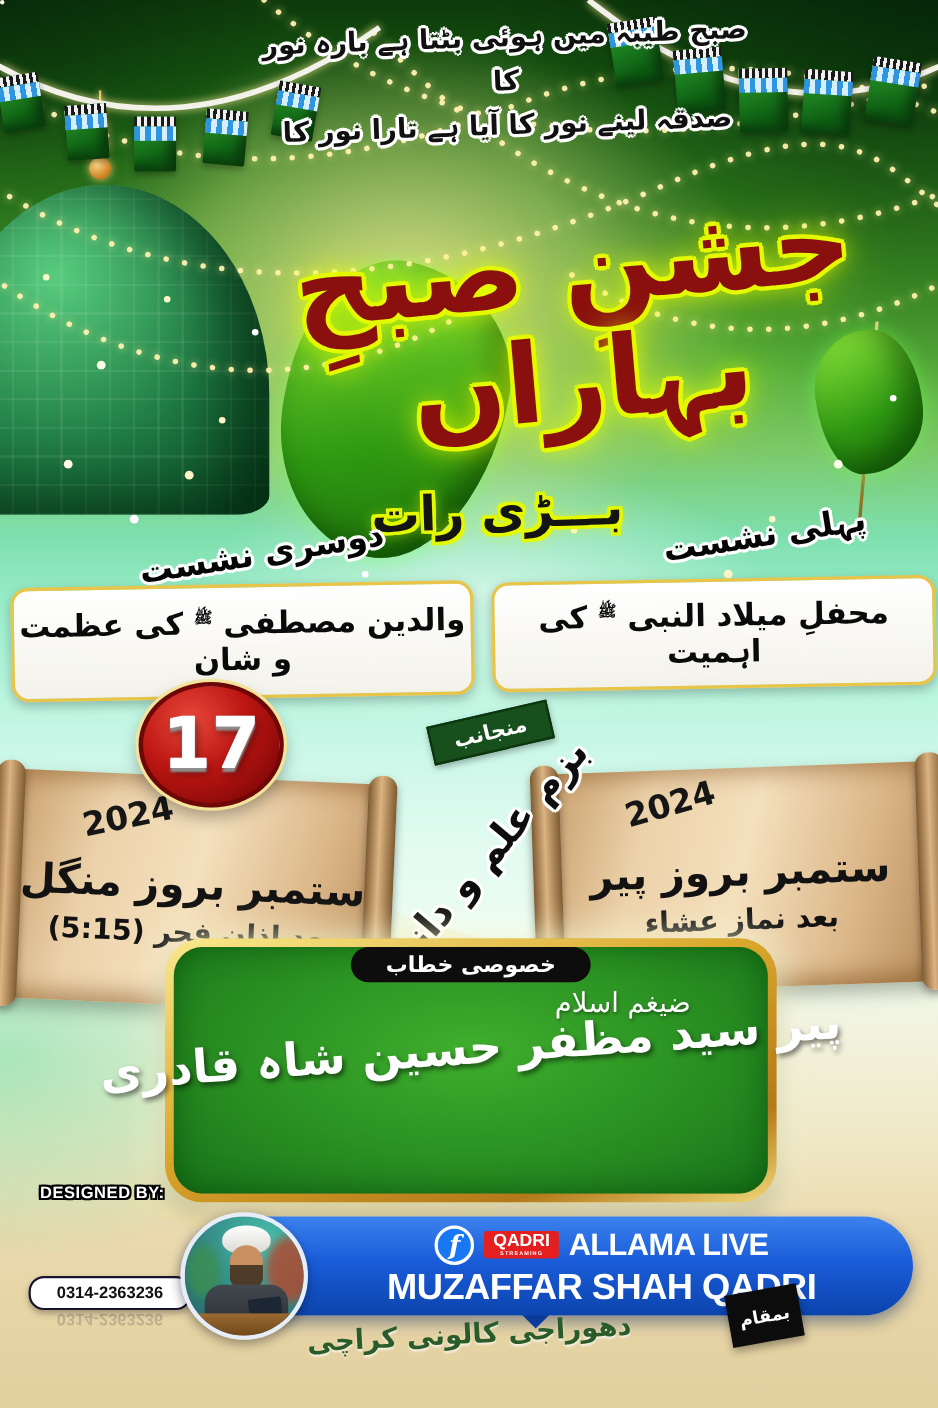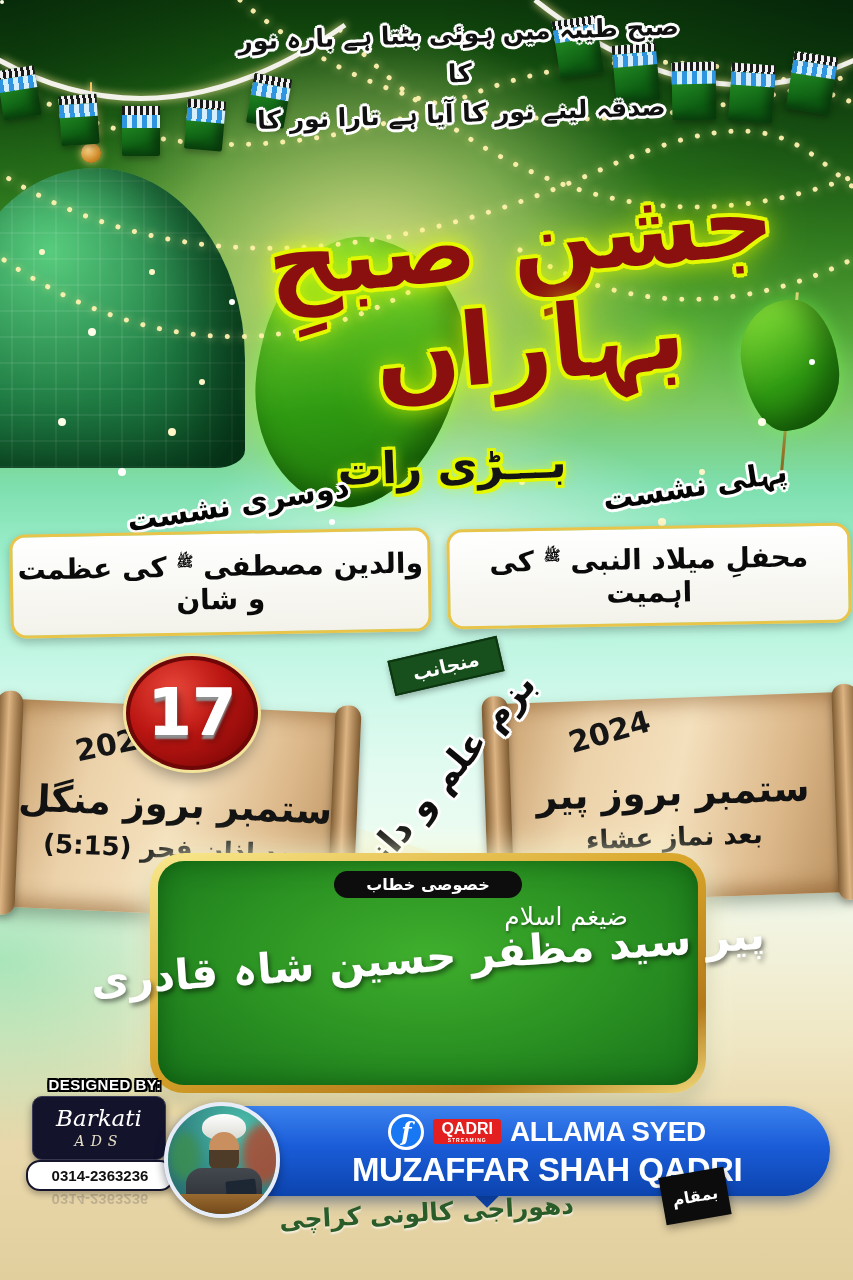--- a/index.html
+++ b/index.html
@@ -103,42 +103,42 @@
   .scroll-inner{position:absolute;inset:0;display:flex;flex-direction:column;align-items:center;justify-content:center;
     padding-top:26px;color:#121212;}
   .date-line{font-size:37px;font-weight:900;white-space:nowrap;}
   .time-line{font-size:26px;font-weight:700;margin-top:8px;}
   .day-oval{border-radius:50%;display:flex;align-items:center;justify-content:center;
     background:radial-gradient(ellipse at 35% 28%,#e8473a 0%,#bb1612 45%,#7c0606 88%);
     border:4px solid #6e0707;box-shadow:0 0 0 3px #f3e49a,0 8px 16px rgba(0,0,0,.35);
     font-size:64px;font-weight:900;color:#fff;
     text-shadow:0 4px 2px #8f8f8f,0 -1px 0 #fff,2px 5px 8px rgba(0,0,0,.45);}
   .oval-first{left:588px;top:633px;width:126px;height:108px;}
-  .oval-second{left:126px;top:656px;width:124px;height:106px;}
+  .oval-second{left:126px;top:620px;width:124px;height:106px;}
   
   .org-tag{left:390px;top:648px;padding:5px 20px;transform:rotate(-13deg);
     background:#174f1d;border:2px solid #0c3510;color:#fff;font-size:19px;font-weight:700;box-shadow:0 3px 6px rgba(0,0,0,.3);}
   .org-name{left:316px;top:694px;width:240px;height:185px;display:flex;align-items:center;justify-content:center;
     transform:rotate(-50deg);font-size:36px;font-weight:900;color:#0d0d0d;white-space:nowrap;
     text-shadow:-2px -2px 0 #fff,2px -2px 0 #fff,-2px 2px 0 #fff,2px 2px 0 #fff,0 -3px 0 #fff,0 3px 0 #fff,-3px 0 0 #fff,3px 0 0 #fff;}
   
   .banner-gold{left:150px;top:853px;width:556px;height:240px;border-radius:34px;
     background:linear-gradient(160deg,#f9e98e,#d9a62a 45%,#b3791a 80%,#f0d878);
     box-shadow:0 0 34px rgba(255,255,220,.9),0 10px 20px rgba(60,60,30,.35);padding:8px;box-sizing:border-box;}
   .banner-green{width:100%;height:100%;border-radius:26px;
     background:radial-gradient(ellipse at 50% 42%,#3fae2d 0%,#2c9423 48%,#17721a 100%);
     box-shadow:inset 0 0 26px rgba(0,60,0,.5);display:flex;flex-direction:column;align-items:center;}
-  .speaker-tag{margin-top:10px;background:#0d0d0d;color:#fff;border-radius:18px;padding:4px 32px;
-    font-size:16px;font-weight:700;}
+  .speaker-tag{background:#0d0d0d;color:#fff;border-radius:18px;padding:4px 32px;
+    font-size:20px;font-weight:700;}
   .speaker-honorific{align-self:flex-end;margin:4px 70px 0 0;color:#fff;font-size:25px;font-weight:400;
     text-shadow:1px 2px 3px rgba(0,0,0,.4);}
   .speaker-name{margin-top:2px;transform:rotate(-4deg);color:#fff;font-size:42px;font-weight:900;white-space:nowrap;
     text-shadow:2px 3px 5px rgba(0,0,0,.5);}
   
-  .designed-heading{left:30px;top:1076px;width:150px;text-align:center;font-family:"Liberation Sans",sans-serif;
+  .designed-heading{left:18px;top:1076px;width:150px;text-align:center;font-family:"Liberation Sans",sans-serif;
     font-size:15px;font-weight:900;color:#fff;letter-spacing:.5px;
     text-shadow:-2px -2px 0 #000,2px -2px 0 #000,-2px 2px 0 #000,2px 2px 0 #000,0 -2px 0 #000,0 2px 0 #000,-2px 0 0 #000,2px 0 0 #000;}
   .designer-box{left:32px;top:1096px;width:132px;height:62px;background:#13132c;border:1px solid #3a3a56;border-radius:10px;
     display:flex;flex-direction:column;align-items:center;justify-content:center;box-shadow:0 4px 8px rgba(0,0,0,.4);}
   .brand{font-family:"DejaVu Serif",serif;font-style:italic;font-size:23px;color:#fff;line-height:1;}
   .brand-sub{font-family:"DejaVu Serif",serif;font-style:italic;font-size:14px;color:#e8e2c8;letter-spacing:6px;margin-top:3px;}
   .phone-pill{left:26px;top:1160px;width:144px;height:27px;background:#fff;border:2px solid #15152e;border-radius:14px;
     display:flex;align-items:center;justify-content:center;font-family:"Liberation Sans",sans-serif;
     font-size:15px;font-weight:900;color:#101010;box-shadow:0 3px 6px rgba(0,0,0,.3);}
   .phone-reflect{left:26px;top:1191px;width:148px;text-align:center;font-family:"Liberation Sans",sans-serif;
@@ -284,36 +284,32 @@
 
   <div class="abs banner-gold">
     <div class="banner-green">
       <div class="speaker-tag rtl">خصوصی خطاب</div>
       <div class="speaker-honorific rtl">ضیغم اسلام</div>
       <div class="speaker-name rtl">پیر سید مظفر حسین شاہ قادری</div>
     </div>
   </div>
 
   <div class="abs designed-heading">DESIGNED BY:</div>
-  <div class="abs designer-box">
-    <div class="brand">Barkati</div>
-    <div class="brand-sub">ADS</div>
-  </div>
   <div class="abs phone-pill">0314-2363236</div>
   <div class="abs phone-reflect">0314-2363236</div>
 
   <div class="abs bar-tail"></div>
   <div class="abs live-bar">
     <div class="bar-row">
       <span class="fb-circle">f</span>
       <span class="live-badge">
         <span class="live-word">QADRI</span>
         <span class="streaming-word">STREAMING</span>
       </span>
-      <span class="bar-name1">ALLAMA SYED</span>
+      <span class="bar-name1">ALLAMA LIVE</span>
     </div>
     <div class="bar-name2">MUZAFFAR SHAH QADRI</div>
   </div>
 
   <div class="abs photo-circle">
     <div class="ph ph-blob-red"></div>
     <div class="ph ph-blob-green"></div>
     <div class="ph ph-turban"></div>
     <div class="ph ph-face"></div>
     <div class="ph ph-beard"></div>

